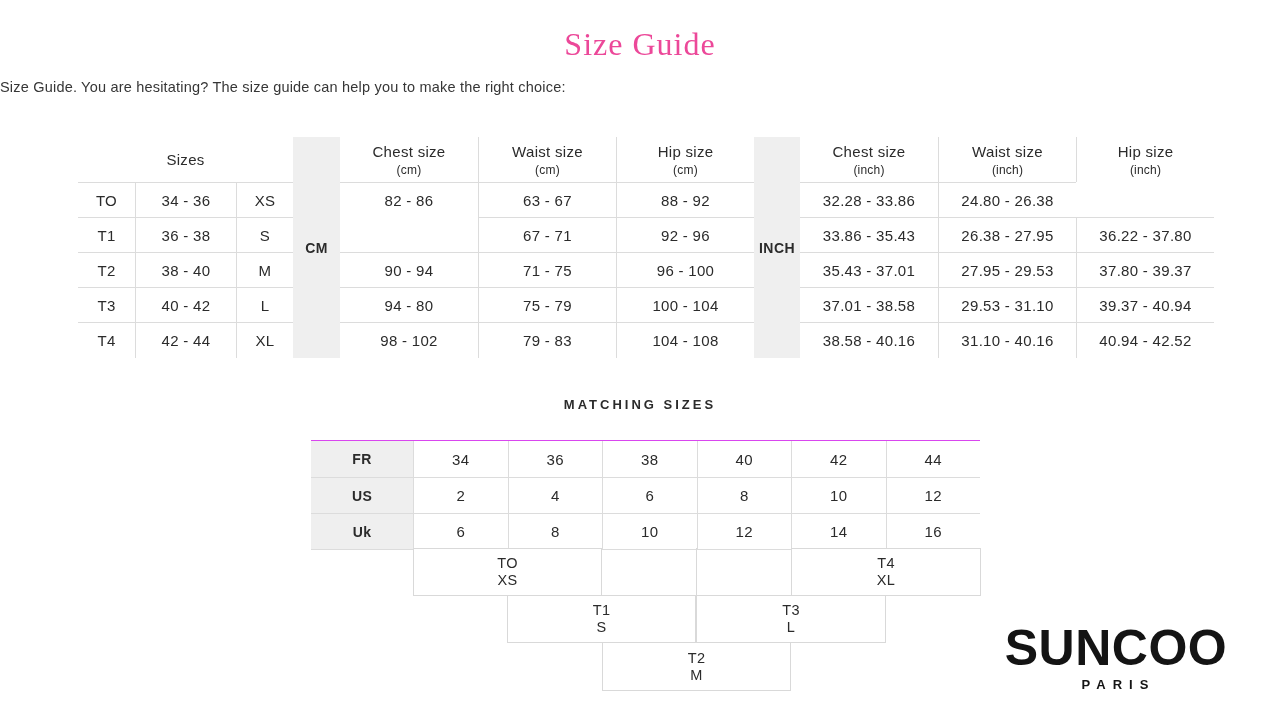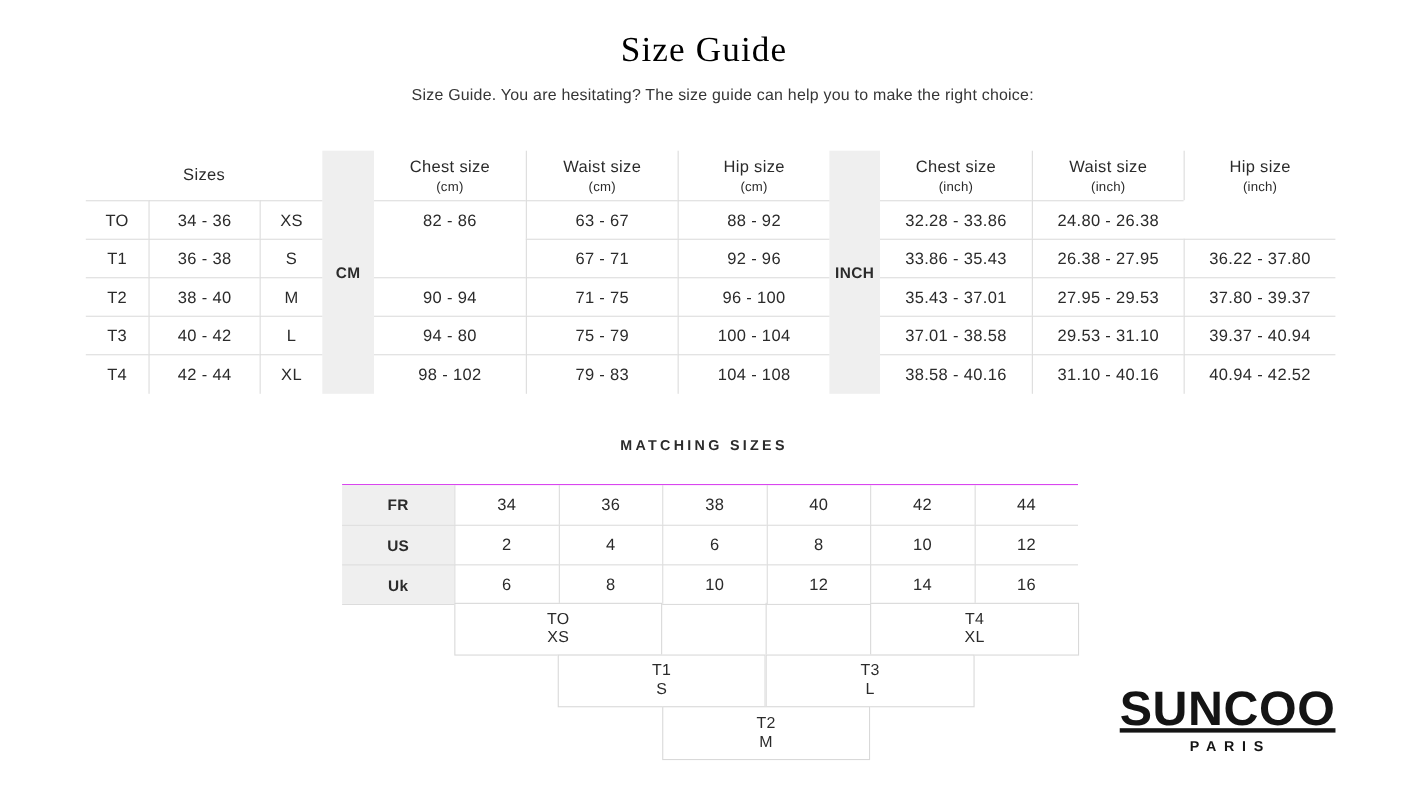--- a/index.html
+++ b/index.html
@@ -1,22 +1,22 @@
 <!DOCTYPE html>
 <html><head>
 <meta charset="utf-8">
 <style>
   html,body{margin:0;padding:0;background:#fff;}
   #page{position:relative;width:1280px;height:720px;background:#ffffff;overflow:hidden;
         font-family:"Liberation Sans",sans-serif;color:#2b2b2b;}
   
   .title{position:absolute;top:26px;left:0;right:0;text-align:center;
-         font-family:"Liberation Serif",serif;font-size:32px;letter-spacing:1px;color:#000000;}
-  .subtitle{position:absolute;top:79px;left:0;right:0;text-align:center;
-            font-size:14.5px;letter-spacing:.2px;color:#363636;margin-left:34px;}
+         font-family:"Liberation Serif",serif;font-size:32px;letter-spacing:1px;color:#ec4899;}
+  .subtitle{position:absolute;top:79px;left:0;right:0;text-align:left;
+            font-size:14.5px;letter-spacing:.2px;color:#363636;}
   
   .gt{position:absolute;left:78px;top:137px;display:grid;
       grid-template-columns:57px 101px 57px 47px 138px 138px 138px 46px 138px 138px 138px;
       grid-template-rows:45px 35px 35px 35px 35px 36px;}
   .cell{display:flex;align-items:center;justify-content:center;
         font-size:15px;letter-spacing:.3px;color:#2b2b2b;}
   .bt{border-top:1px solid #dcdcdc;}
   .bl{border-left:1px solid #dcdcdc;text-align:right;}
   .strip{background:#efefef;display:flex;align-items:center;justify-content:center;
          font-weight:bold;font-size:14px;letter-spacing:.4px;}
@@ -31,21 +31,21 @@
       grid-template-rows:36px 36px 36px;
       border-top:1px solid #d946ef;border-bottom:1px solid #dcdcdc;}
   .mlabel{background:#efefef;font-weight:bold;font-size:14px;}
   
   .bracket{position:absolute;border:1px solid #d9d9d9;display:flex;flex-direction:column;
            align-items:center;justify-content:center;font-size:14.5px;line-height:17px;
            letter-spacing:.3px;color:#2b2b2b;background:#fff;}
   .vline{position:absolute;width:0;border-left:1px solid #d9d9d9;}
   
   .logo{position:absolute;left:1000px;top:623px;width:232px;text-align:center;color:#141414;}
-  .logo-name{font-size:44px;font-weight:900;line-height:1;letter-spacing:.5px;text-decoration:underline;}
+  .logo-name{font-size:50px;font-weight:900;line-height:1;letter-spacing:.5px;}
   .logo-city{font-size:13px;font-weight:bold;letter-spacing:7px;margin-top:4px;margin-left:5px;}
 </style>
 </head>
 <body>
 
 <div id="page">
 
   <div class="title">Size Guide</div>
   <div class="subtitle">Size Guide. You are hesitating? The size guide can help you to make the right choice:</div>
 

